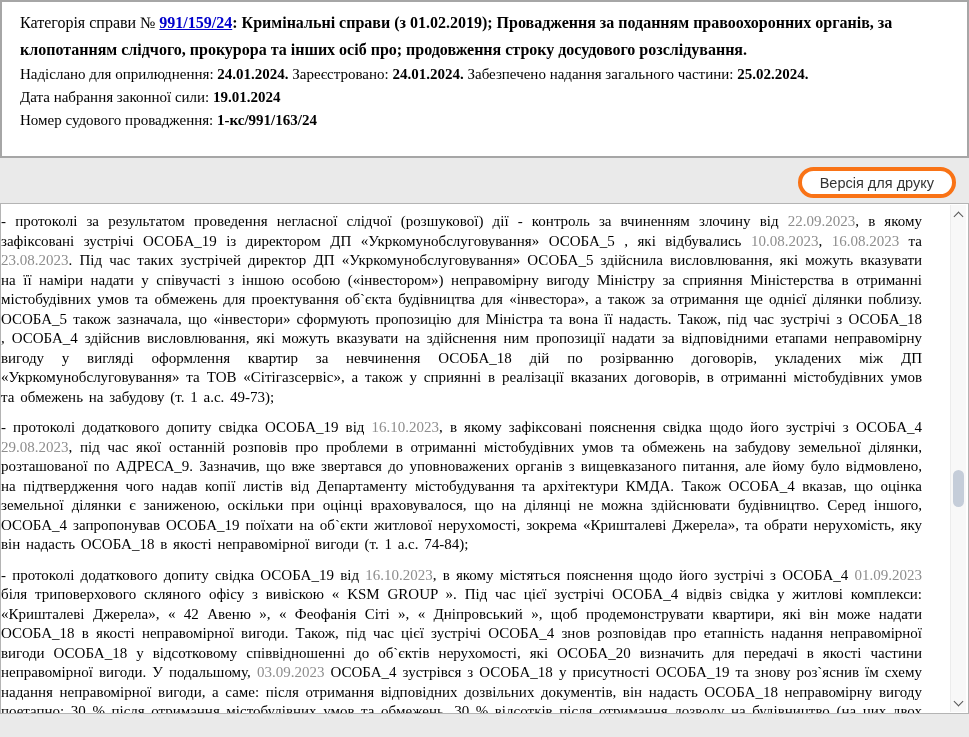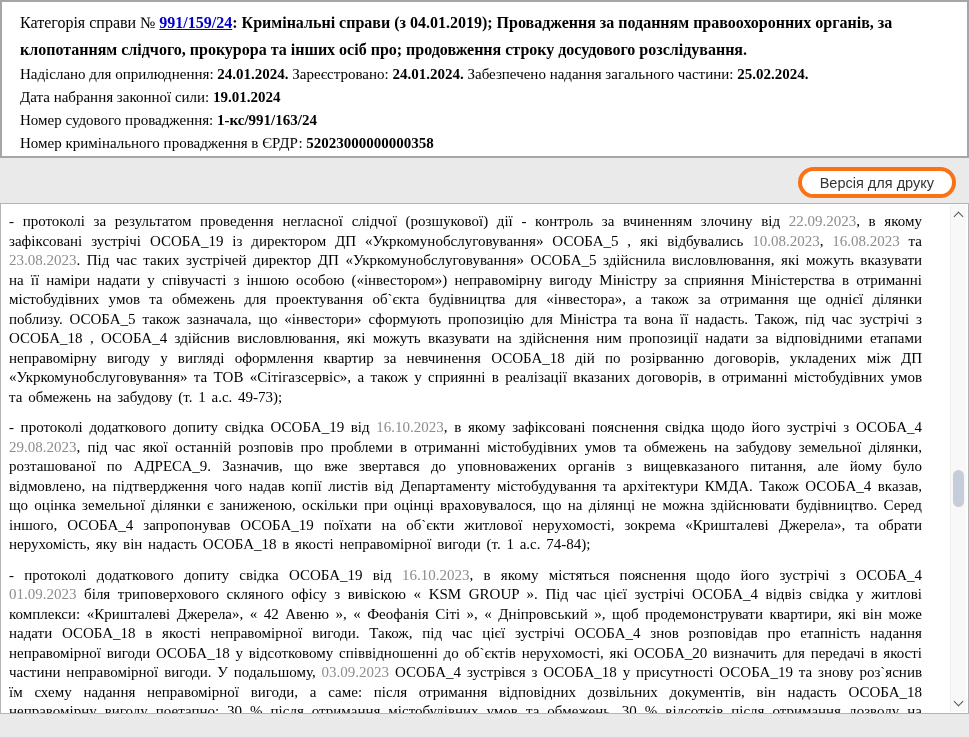--- a/index.html
+++ b/index.html
@@ -14,44 +14,43 @@
   .m{color:#8d8d8d;}
   .case-link{color:#0000cc;font-weight:bold;text-decoration:underline;cursor:pointer;}
   
   .print-btn{position:absolute;top:167px;right:13px;height:31px;
     padding:0 18px;border-radius:16px;border:4px solid #f97316;background:#ffffff;
     color:#333333;font-family:"Liberation Sans",sans-serif;font-size:14.5px;
     cursor:pointer;}
   
   .doc-box{position:absolute;top:203px;left:0;width:969px;height:511px;
     box-sizing:border-box;background:#ffffff;border:1px solid #b4b4b4;
-    padding:8px 46px 0 8px;overflow:hidden;}
+    padding:8px 46px 0 0;overflow:hidden;}
   .doc-text{font-size:15px;line-height:19.5px;text-align:justify;word-spacing:2px;}
   .doc-text p{margin:0 0 11px 0;}
   
   .sbar{position:absolute;top:205px;right:3px;width:16px;height:507px;
     background:#f8f8f8;border-left:1px solid #ececec;box-sizing:border-box;
     display:flex;flex-direction:column;justify-content:space-between;align-items:center;}
   .sb-btn{width:16px;height:18px;display:flex;align-items:center;justify-content:center;cursor:pointer;}
   .chev{width:6px;height:6px;border-right:1.7px solid #565656;border-bottom:1.7px solid #565656;}
   .chev.up{transform:rotate(-135deg);margin-top:4px;}
   .chev.down{transform:rotate(45deg);margin-bottom:4px;}
   .sb-thumb{position:absolute;left:2px;top:265px;width:11px;height:37px;
     background:#c5cdd9;border-radius:6px;cursor:pointer;}
 </style>
 </head>
 <body>
 
 <div class="case-header">
-  <div class="cat-line"><span>Категорія справи № </span><a class="case-link" href="#">991/159/24</a><span class="b">: </span><span class="b">Кримінальні справи (з 04.01.2019); Провадження за поданням правоохоронних органів, за клопотанням слідчого, прокурора та інших осіб про; продовження строку досудового розслідування.</span></div>
+  <div class="cat-line"><span>Категорія справи № </span><a class="case-link" href="#">991/159/24</a><span class="b">: </span><span class="b">Кримінальні справи (з 01.02.2019); Провадження за поданням правоохоронних органів, за клопотанням слідчого, прокурора та інших осіб про; продовження строку досудового розслідування.</span></div>
   <div>
       <div class="meta-line"><span>Надіслано для оприлюднення: </span><span class="b">24.01.2024.</span><span> Зареєстровано: </span><span class="b">24.01.2024.</span><span> Забезпечено надання загального частини: </span><span class="b">25.02.2024.</span></div>
       <div class="meta-line"><span>Дата набрання законної сили: </span><span class="b">19.01.2024</span></div>
       <div class="meta-line"><span>Номер судового провадження: </span><span class="b">1-кс/991/163/24</span></div>
-      <div class="meta-line"><span>Номер кримінального провадження в ЄРДР: </span><span class="b">52023000000000358</span></div>
     </div>
 </div>
 
 <button class="print-btn">Версія для друку</button>
 
 <div class="doc-box">
   <div class="doc-text">
       <p><span>- протоколі за результатом проведення негласної слідчої (розшукової) дії - контроль за вчиненням злочину від </span><span class="m">22.09.2023</span><span>, в якому зафіксовані зустрічі ОСОБА_19 із директором ДП «Укркомунобслуговування» ОСОБА_5 , які відбувались </span><span class="m">10.08.2023</span><span>, </span><span class="m">16.08.2023</span><span> та </span><span class="m">23.08.2023</span><span>. Під час таких зустрічей директор ДП «Укркомунобслуговування» ОСОБА_5 здійснила висловлювання, які можуть вказувати на її наміри надати у співучасті з іншою особою («інвестором») неправомірну вигоду Міністру за сприяння Міністерства в отриманні містобудівних умов та обмежень для проектування об`єкта будівництва для «інвестора», а також за отримання ще однієї ділянки поблизу. ОСОБА_5 також зазначала, що «інвестори» сформують пропозицію для Міністра та вона її надасть. Також, під час зустрічі з ОСОБА_18 , ОСОБА_4 здійснив висловлювання, які можуть вказувати на здійснення ним пропозиції надати за відповідними етапами неправомірну вигоду у вигляді оформлення квартир за невчинення ОСОБА_18 дій по розірванню договорів, укладених між ДП «Укркомунобслуговування» та ТОВ «Сітігазсервіс», а також у сприянні в реалізації вказаних договорів, в отриманні містобудівних умов та обмежень на забудову (т. 1 а.с. 49-73);</span></p>
       <p><span>- протоколі додаткового допиту свідка ОСОБА_19 від </span><span class="m">16.10.2023</span><span>, в якому зафіксовані пояснення свідка щодо його зустрічі з ОСОБА_4 </span><span class="m">29.08.2023</span><span>, під час якої останній розповів про проблеми в отриманні містобудівних умов та обмежень на забудову земельної ділянки, розташованої по АДРЕСА_9. Зазначив, що вже звертався до уповноважених органів з вищевказаного питання, але йому було відмовлено, на підтвердження чого надав копії листів від Департаменту містобудування та архітектури КМДА. Також ОСОБА_4 вказав, що оцінка земельної ділянки є заниженою, оскільки при оцінці враховувалося, що на ділянці не можна здійснювати будівництво. Серед іншого, ОСОБА_4 запропонував ОСОБА_19 поїхати на об`єкти житлової нерухомості, зокрема «Кришталеві Джерела», та обрати нерухомість, яку він надасть ОСОБА_18 в якості неправомірної вигоди (т. 1 а.с. 74-84);</span></p>
       <p><span>- протоколі додаткового допиту свідка ОСОБА_19 від </span><span class="m">16.10.2023</span><span>, в якому містяться пояснення щодо його зустрічі з ОСОБА_4 </span><span class="m">01.09.2023</span><span> біля триповерхового скляного офісу з вивіскою « KSM GROUP ». Під час цієї зустрічі ОСОБА_4 відвіз свідка у житлові комплекси: «Кришталеві Джерела», « 42 Авеню », « Феофанія Сіті », « Дніпровський », щоб продемонструвати квартири, які він може надати ОСОБА_18 в якості неправомірної вигоди. Також, під час цієї зустрічі ОСОБА_4 знов розповідав про етапність надання неправомірної вигоди ОСОБА_18 у відсотковому співвідношенні до об`єктів нерухомості, які ОСОБА_20 визначить для передачі в якості частини неправомірної вигоди. У подальшому, </span><span class="m">03.09.2023</span><span> ОСОБА_4 зустрівся з ОСОБА_18 у присутності ОСОБА_19 та знову роз`яснив їм схему надання неправомірної вигоди, а саме: після отримання відповідних дозвільних документів, він надасть ОСОБА_18 неправомірну вигоду поетапно: 30 % після отримання містобудівних умов та обмежень, 30 % відсотків після отримання дозволу на будівництво (на цих двох етапах по 15 % буде надаватись в готових об`єктах, а 15 % в майбутньому об`єкті) та 40 % в збудованому об`єкті по АДРЕСА_4 після введення його в експлуатацію (т. 1 а.с. 85-89);</span></p>

